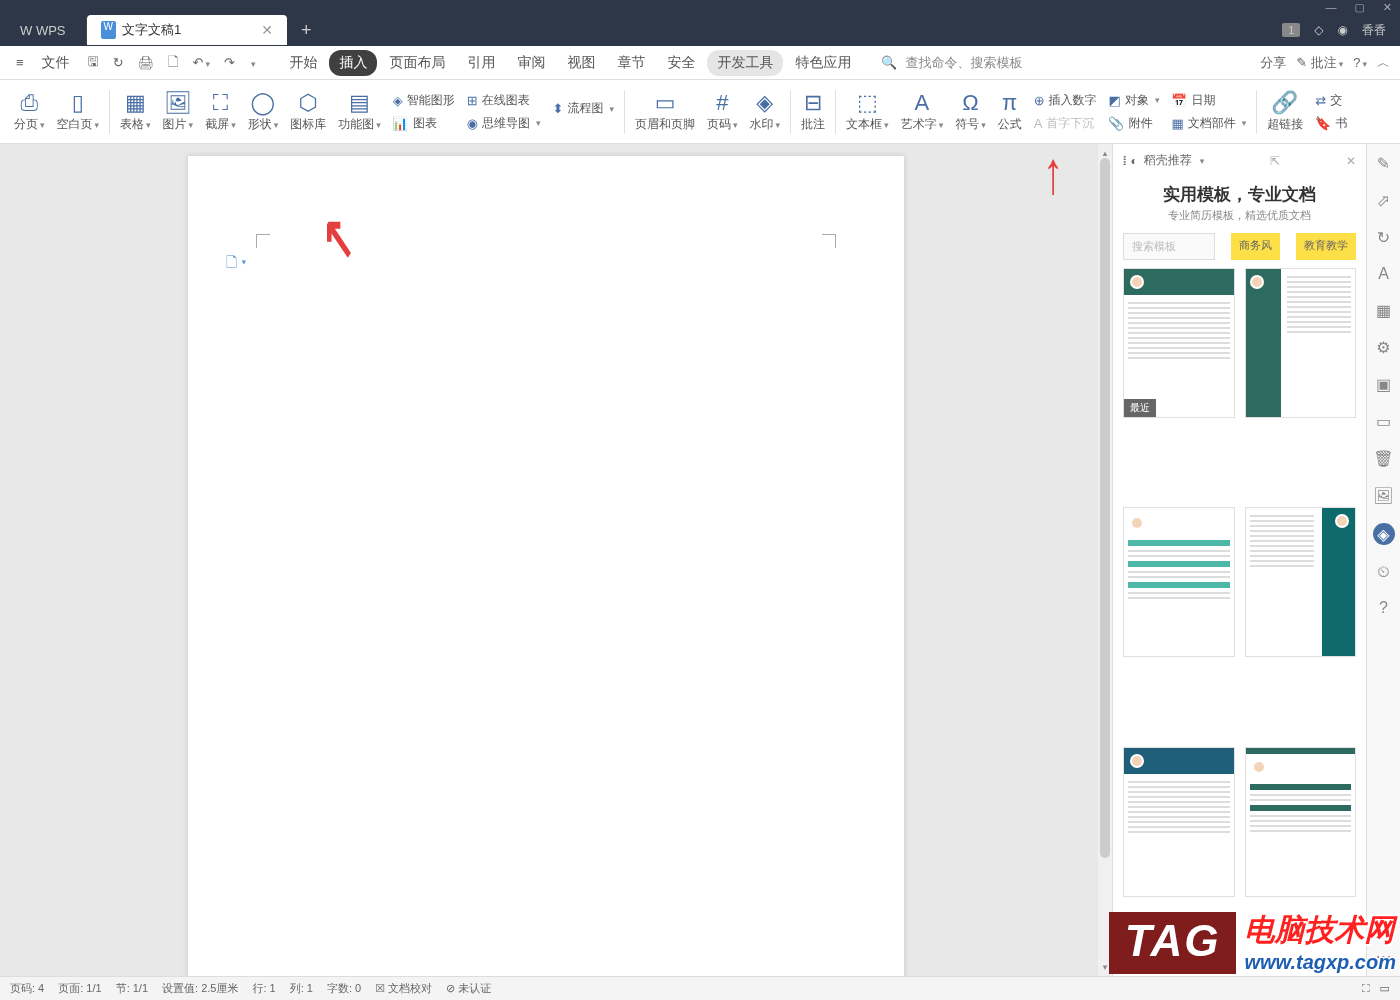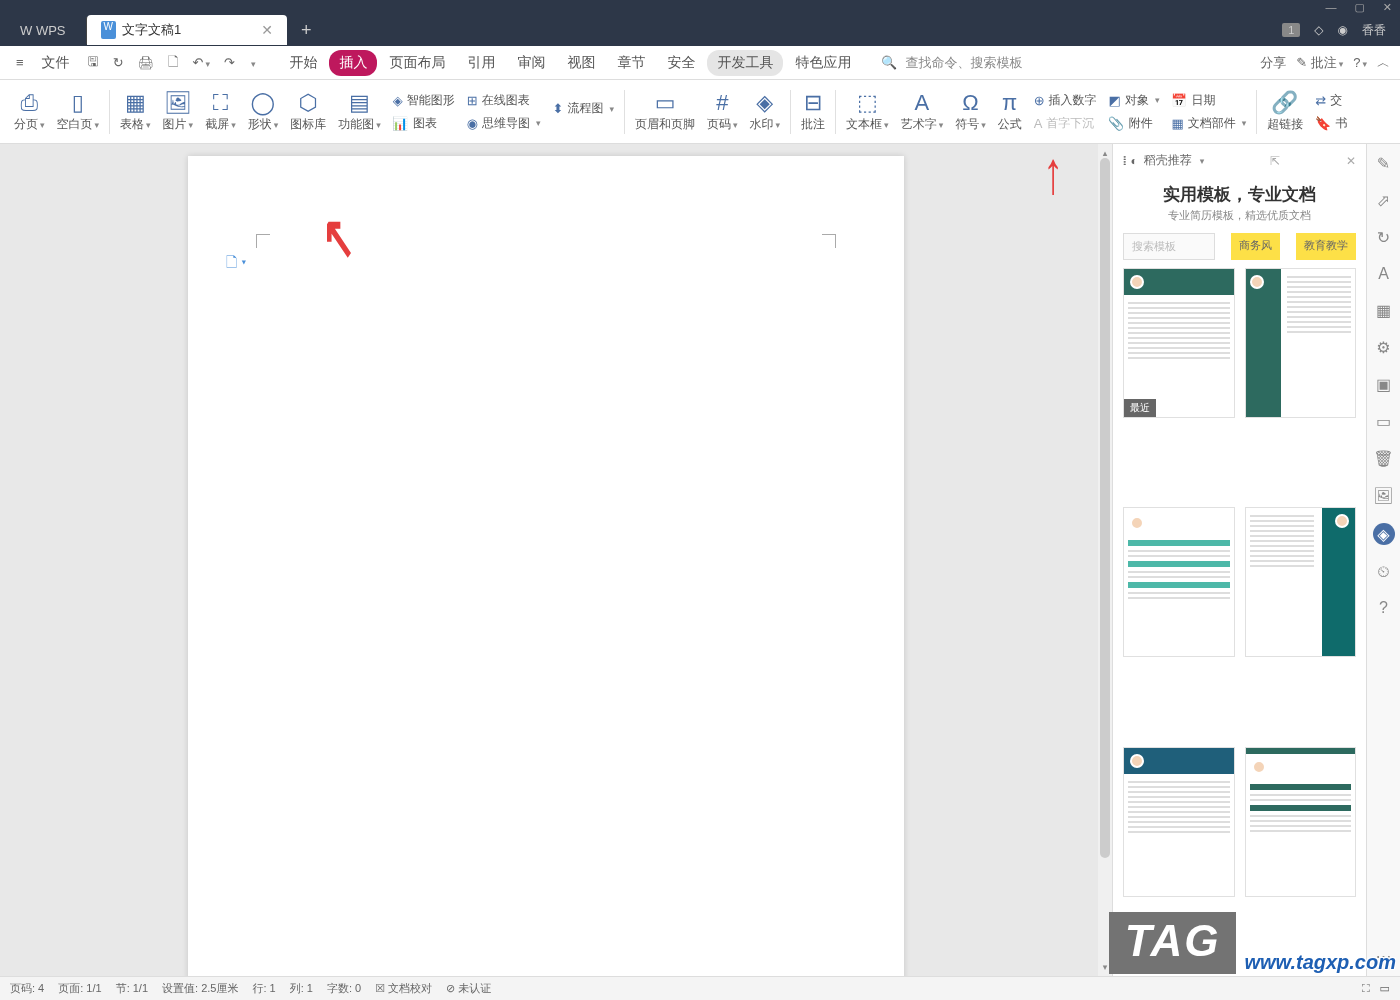--- a/index.html
+++ b/index.html
@@ -15,21 +15,21 @@
 .doc-tab { background: #fff; color: #333; padding: 6px 14px; font-size: 13px; display: flex; align-items: center; gap: 80px; border-radius: 4px 4px 0 0; }
 .doc-tab .close { color: #999; font-size: 14px; }
 .new-tab { color: #ccc; padding: 0 14px; font-size: 18px; }
 .tabbar-right { margin-left: auto; display: flex; align-items: center; gap: 14px; padding-right: 14px; color: #ccc; font-size: 12px; }
 .badge { background: #888; padding: 1px 6px; border-radius: 2px; font-size: 11px; }
 
 
 .menubar { background: #fff; height: 34px; display: flex; align-items: center; padding: 0 10px; gap: 2px; border-bottom: 1px solid #ddd; }
 .menu-icon { padding: 4px 6px; color: #666; font-size: 13px; }
 .menu-item { padding: 4px 10px; color: #555; font-size: 14px; cursor: pointer; border-radius: 12px; }
-.menu-item.active { background: #be185d; color: #fff; }
+.menu-item.active { background: #404040; color: #fff; }
 .menu-item.dev { background: #e5e5e5; }
 .menubar-right { margin-left: auto; display: flex; align-items: center; gap: 10px; color: #666; font-size: 13px; }
 
 
 .ribbon { background: #fff; height: 64px; display: flex; align-items: center; padding: 0 8px; border-bottom: 1px solid #ddd; }
 .ribbon-group { display: flex; flex-direction: column; align-items: center; padding: 2px 6px; color: #555; font-size: 11px; cursor: pointer; }
 .ribbon-group .ico { font-size: 22px; color: #4a6fa5; height: 26px; display: flex; align-items: center; }
 .ribbon-group .lbl { font-size: 12px; white-space: nowrap; }
 .sep { width: 1px; height: 44px; background: #e0e0e0; margin: 0 4px; }
 .ribbon-sub { display: flex; flex-direction: column; gap: 6px; padding: 0 6px; }
@@ -83,21 +83,21 @@
 .right-bar { width: 34px; background: #f8f8f8; border-left: 1px solid #ddd; display: flex; flex-direction: column; align-items: center; padding: 10px 0; gap: 18px; }
 .right-bar .ri { color: #888; font-size: 16px; }
 .right-bar .ri.active { background: #4a6fa5; color: #fff; border-radius: 50%; width: 22px; height: 22px; display: flex; align-items: center; justify-content: center; }
 
 
 .statusbar { height: 24px; background: #f4f4f4; border-top: 1px solid #ddd; display: flex; align-items: center; padding: 0 10px; gap: 14px; font-size: 11px; color: #666; }
 .statusbar .sb-right { margin-left: auto; display: flex; gap: 10px; }
 
 
 .watermark { position: absolute; right: 4px; bottom: 26px; display: flex; align-items: flex-end; gap: 8px; pointer-events: none; z-index: 100; }
-.watermark .tag-box { background: #737373; color: #fff; font-size: 44px; font-weight: 900; font-style: italic; padding: 4px 16px 8px; letter-spacing: 2px; font-family: Arial; }
+.watermark .tag-box { background: #7f1d1d; color: #fff; font-size: 44px; font-weight: 900; font-style: italic; padding: 4px 16px 8px; letter-spacing: 2px; font-family: Arial; }
 .watermark .wm-text { display: flex; flex-direction: column; }
 .watermark .wm-t { color: #ff2020; font-size: 30px; font-weight: 900; text-shadow: 2px 2px 0 #fff, -2px -2px 0 #fff, 2px -2px 0 #fff, -2px 2px 0 #fff; font-style: italic; }
 .watermark .wm-u { color: #1e5fb3; font-size: 20px; font-weight: 900; text-shadow: 1px 1px 0 #fff, -1px -1px 0 #fff, 1px -1px 0 #fff, -1px 1px 0 #fff; font-style: italic; }
 </style>
 </head>
 <body>
 
 <div class="titlebar">
   <div class="win-controls">
     <span>—</span>
@@ -474,15 +474,16 @@
   <span>⊘ <span>未认证</span></span>
   <div class="sb-right">
     <span>⛶</span>
     <span>▭</span>
   </div>
 </div>
 
 <div class="watermark">
   <div class="tag-box">TAG</div>
   <div class="wm-text">
+    <div class="wm-t">电脑技术网</div>
     <div class="wm-u">www.tagxp.com</div>
   </div>
 </div>
 
 </body></html>

